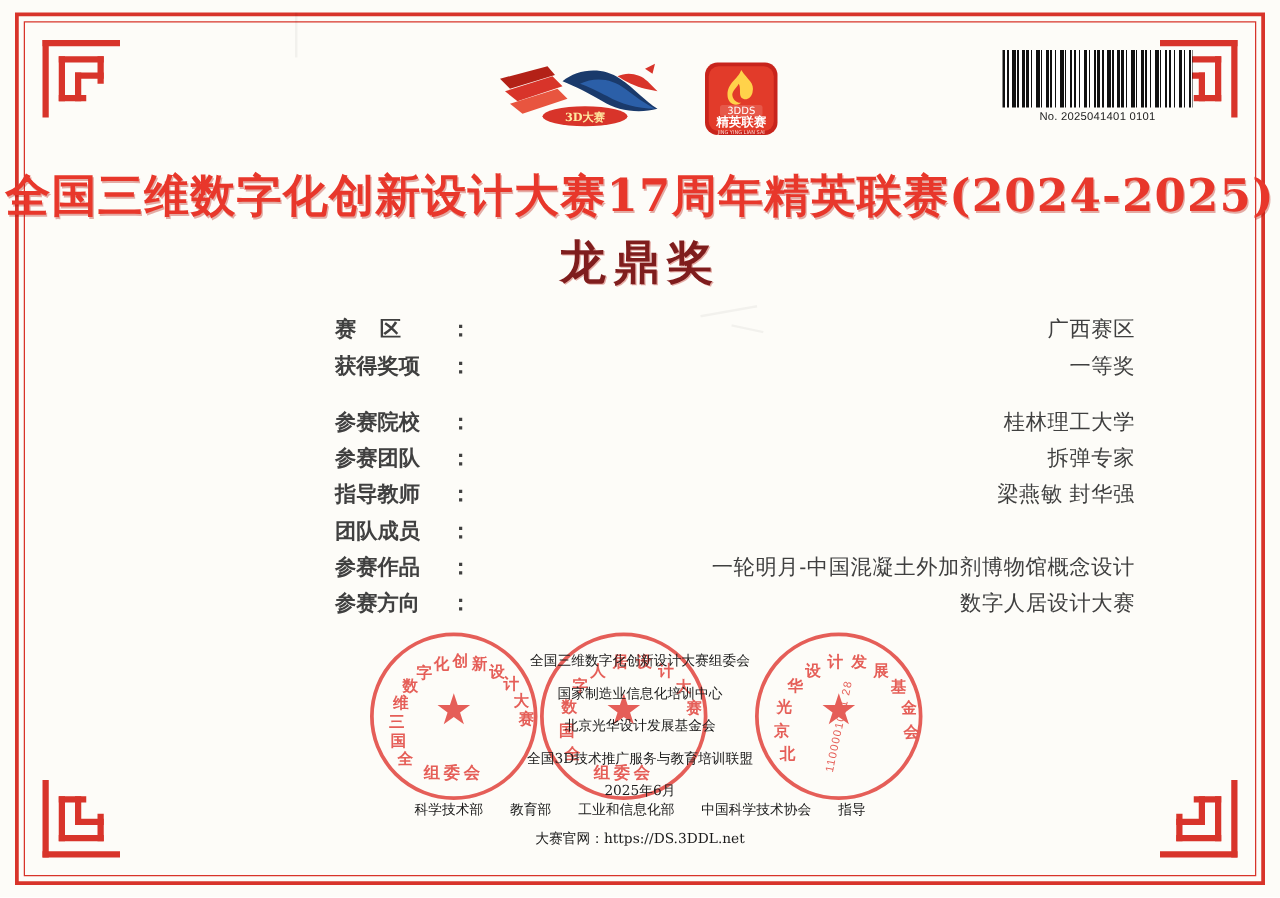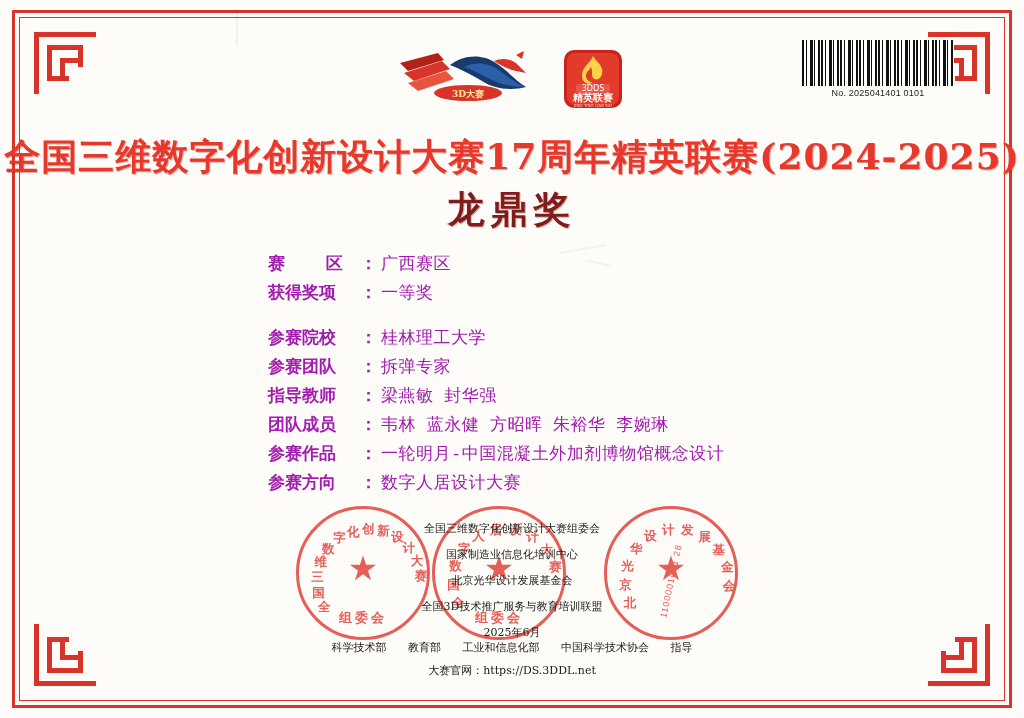--- a/index.html
+++ b/index.html
@@ -139,22 +139,22 @@
     letter-spacing: 6px;
     text-shadow: 1px 1px 0 rgba(180,20,10,0.35);
   }
 
   
   .fields {
     position: absolute;
     left: 268px;
     top: 252px;
     width: 640px;
-    font-family: Liberation Mono, monospace;
-    color: #a21caf;
+    font-family: Liberation Sans, sans-serif;
+    color: #404040;
   }
   .field-row {
     display: flex;
     align-items: baseline;
     margin-bottom: 6px;
     font-size: 17px;
   }
   .field-row.gap-after {
     margin-bottom: 22px;
   }
@@ -166,20 +166,21 @@
     white-space: pre;
   }
   .field-colon {
     flex: 0 0 auto;
     font-weight: bold;
     margin-right: 4px;
   }
   .field-value {
     flex: 1;
     letter-spacing: 0.5px;
+    text-align: right;
   }
 
   
   .issuer {
     position: absolute;
     left: 0;
     top: 516px;
     width: 100%;
     text-align: center;
     font-family: "DejaVu Serif", serif;
@@ -386,21 +387,20 @@
       <span class="field-value">拆弹专家</span>
     </div>
     <div class="field-row">
       <span class="field-label">指导教师</span>
       <span class="field-colon">：</span>
       <span class="field-value">梁燕敏 封华强</span>
     </div>
     <div class="field-row">
       <span class="field-label">团队成员</span>
       <span class="field-colon">：</span>
-      <span class="field-value">韦林 蓝永健 方昭晖 朱裕华 李婉琳</span>
     </div>
     <div class="field-row">
       <span class="field-label">参赛作品</span>
       <span class="field-colon">：</span>
       <span class="field-value">一轮明月-中国混凝土外加剂博物馆概念设计</span>
     </div>
     <div class="field-row">
       <span class="field-label">参赛方向</span>
       <span class="field-colon">：</span>
       <span class="field-value">数字人居设计大赛</span>

